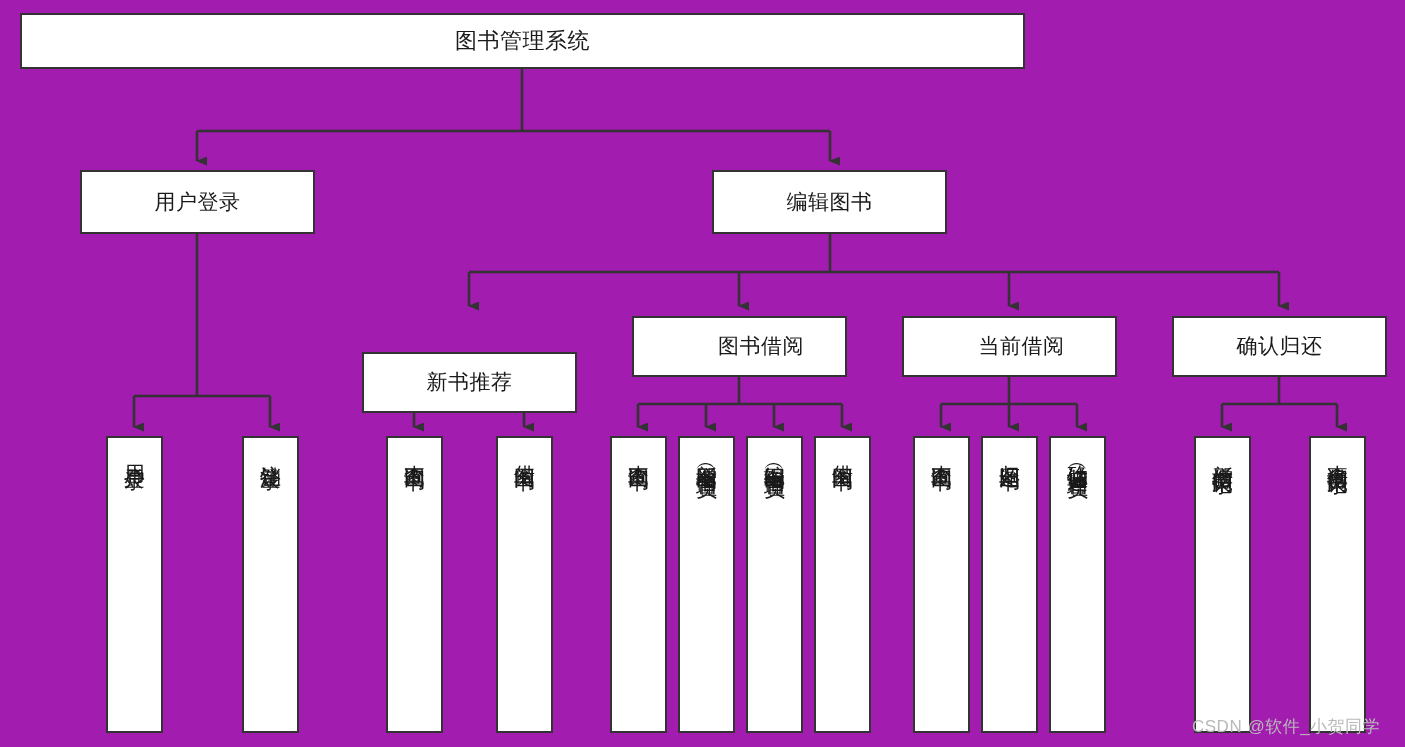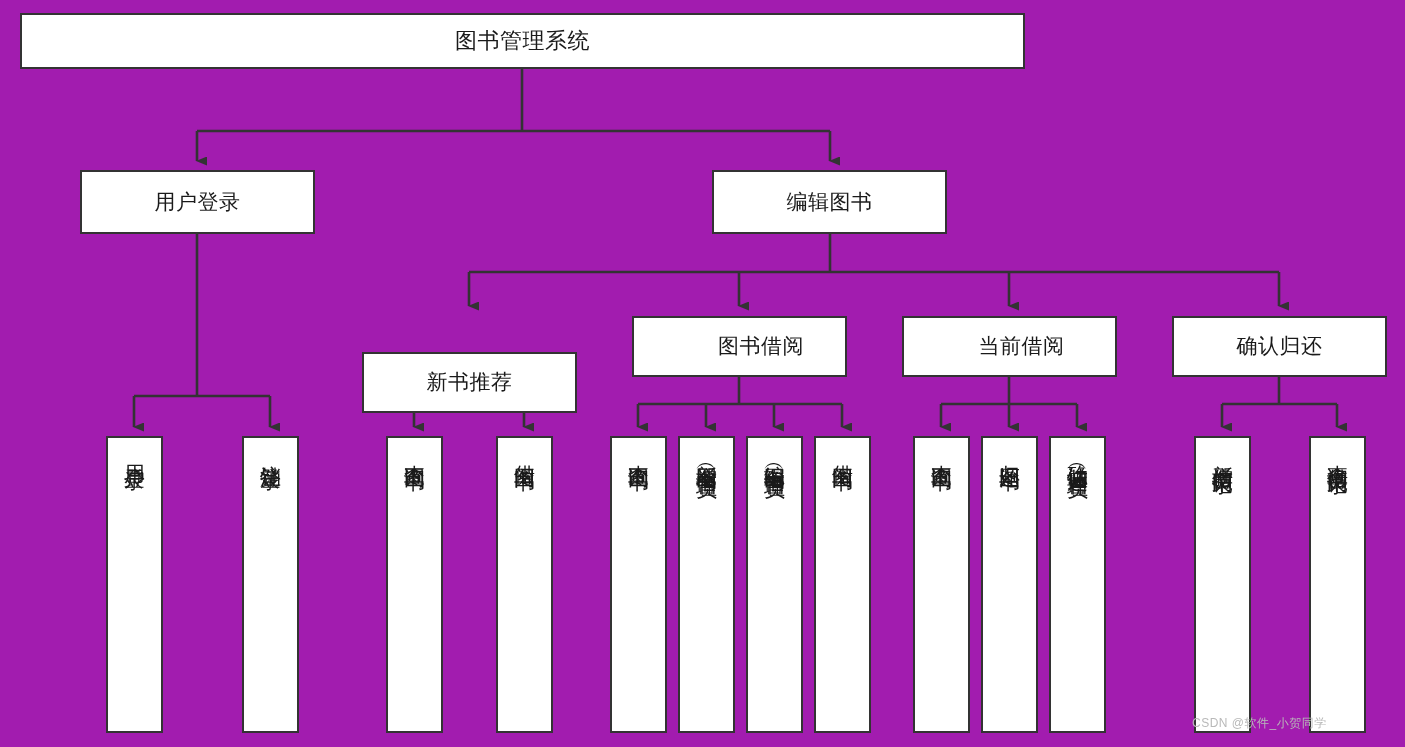--- a/index.html
+++ b/index.html
@@ -59,21 +59,21 @@
   .node.v .label {
     writing-mode: vertical-rl;
     text-orientation: upright;
     font-size: 21px;
     line-height: 1.05;
     letter-spacing: 2px;
     white-space: nowrap;
   }
   .watermark {
     position: absolute;
-    font-size: 12px;
+    font-size: 17px;
     color: #b9b9b9;
     white-space: nowrap;
     letter-spacing: 0.5px;
     pointer-events: none;
   }
 </style>
 </head>
 <body>
 
 <div id="diagram">

